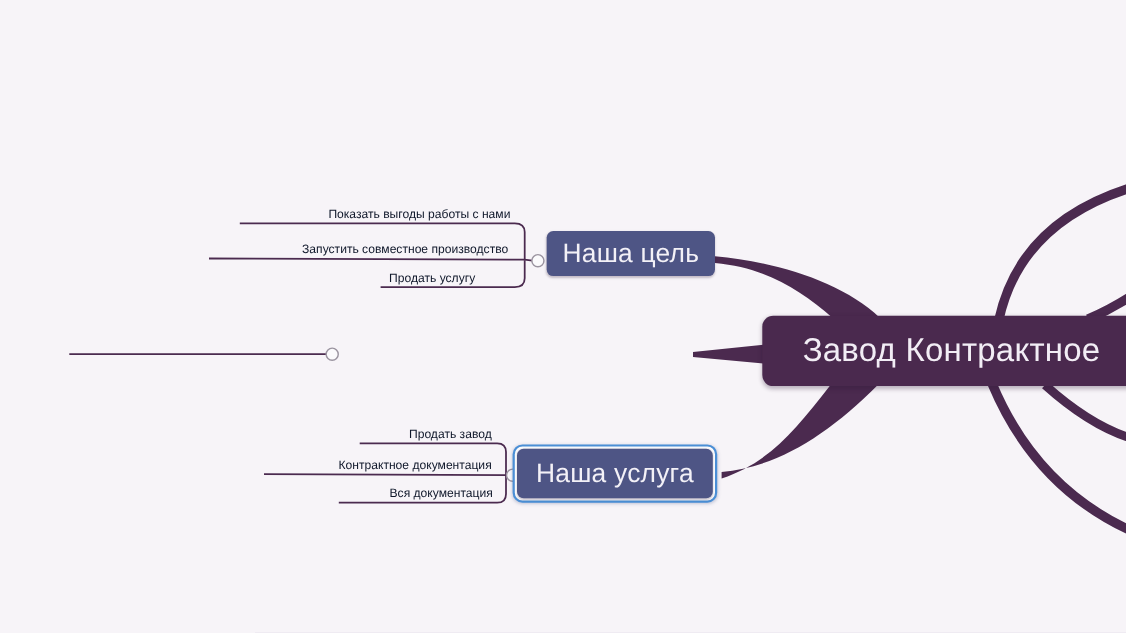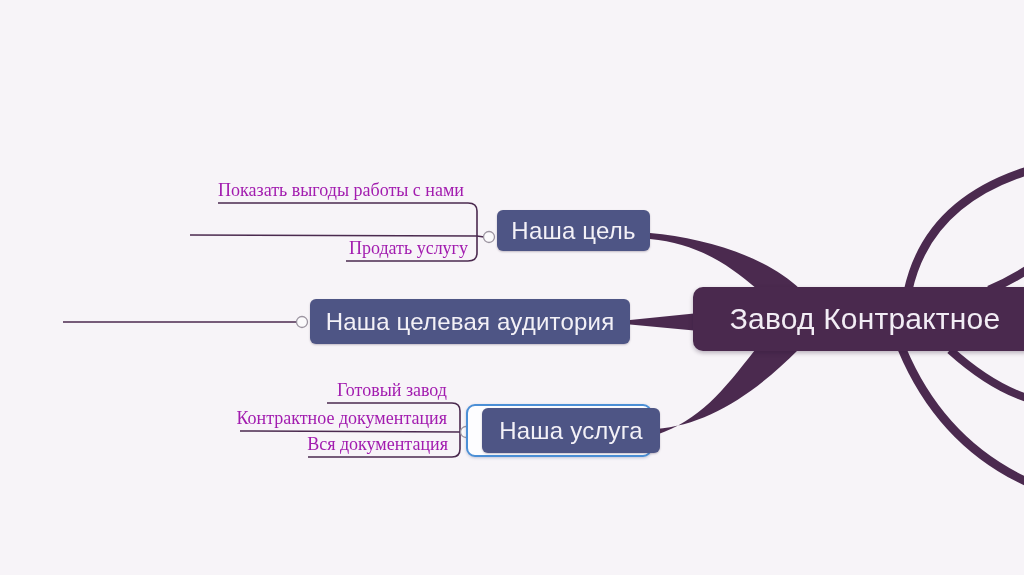--- a/index.html
+++ b/index.html
@@ -16,24 +16,24 @@
     font-size:24px;letter-spacing:.2px;white-space:nowrap;cursor:default;
   }
   .node-root{
     background:#4a294e;color:#f2edf5;border-radius:10px;
     font-size:30px;box-shadow:0 2px 4px rgba(40,20,50,.3);
   }
   .selection-frame{
     position:absolute;border:2.5px solid #4b8fd6;border-radius:9px;
     padding:2px;background:#fdfdff;box-shadow:0 1px 3px rgba(40,60,120,.25);
   }
-  .selection-frame .node{position:relative;left:12px;top:0;}
+  .selection-frame .node{position:relative;left:0;top:0;}
   .sublabel{
-    position:absolute;white-space:nowrap;color:#a21caf;
-    font-size:18px;line-height:1.1;cursor:default;font-family:Liberation Serif, serif;
+    position:absolute;white-space:nowrap;color:#0f172a;
+    font-size:11px;line-height:1.1;cursor:default;
   }
 </style>
 </head>
 <body>
 
 <div id="stage">
 
   <svg width="1024" height="575" viewBox="0 0 1024 575">
 
     <path d="M 650,233 C 705,238 765,256 800,289 L 757,289 C 727,263 695,243 650,239 Z" fill="#4b2a4f"></path>
@@ -54,34 +54,32 @@
     <path d="M 327,403 L 452,403 Q 460,403 460,411 L 460,432" fill="none" stroke="#4b2a4f" stroke-width="1.6"></path>
     <path d="M 240,431 L 460,432" fill="none" stroke="#4b2a4f" stroke-width="1.6"></path>
     <path d="M 308,457 L 452,457 Q 460,457 460,449 L 460,432" fill="none" stroke="#4b2a4f" stroke-width="1.6"></path>
 
     <circle cx="489" cy="237" r="5.5" fill="#fbfafc" stroke="#9b94a0" stroke-width="1.3"></circle>
     <circle cx="302" cy="322" r="5.5" fill="#fbfafc" stroke="#9b94a0" stroke-width="1.3"></circle>
     <circle cx="466" cy="432" r="5.5" fill="#fbfafc" stroke="#9b94a0" stroke-width="1.3"></circle>
   </svg>
 
   <span class="sublabel" style="right:560px;bottom:374px">Показать выгоды работы с нами</span>
-  <span class="sublabel" style="right:556px;bottom:316px">Продать услугу</span>
+  <span class="sublabel" style="right:562px;bottom:342px">Запустить совместное производство</span>
+  <span class="sublabel" style="right:592px;bottom:316px">Продать услугу</span>
 
 
-  <span class="sublabel" style="right:577px;bottom:174px">Готовый завод</span>
+  <span class="sublabel" style="right:577px;bottom:174px">Продать завод</span>
   <span class="sublabel" style="right:577px;bottom:146px">Контрактное документация</span>
   <span class="sublabel" style="right:576px;bottom:120px">Вся документация</span>
 
   <div class="node" style="left:497px;top:210px;width:153px;height:41px">
     <span>Наша цель</span>
   </div>
 
-  <div class="node" style="left:310px;top:299px;width:320px;height:45px">
-    <span>Наша целевая аудитория</span>
-  </div>
 
   <div class="selection-frame" style="left:466px;top:404px">
     <div class="node" style="width:178px;height:45px">
       <span>Наша услуга</span>
     </div>
   </div>
 
   <div class="node node-root" style="left:693px;top:287px;width:344px;height:64px">
     <span>Завод Контрактное</span>
   </div>

